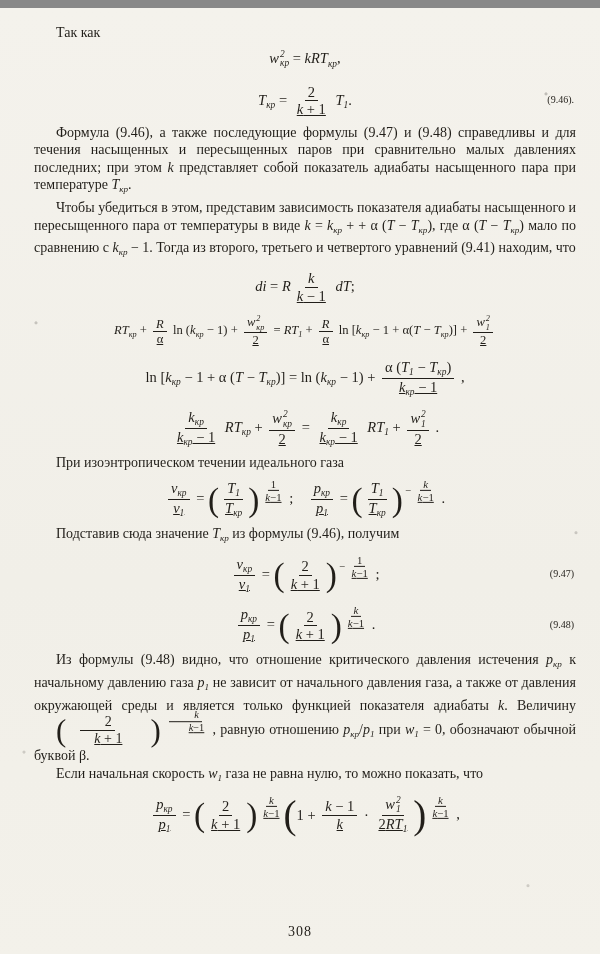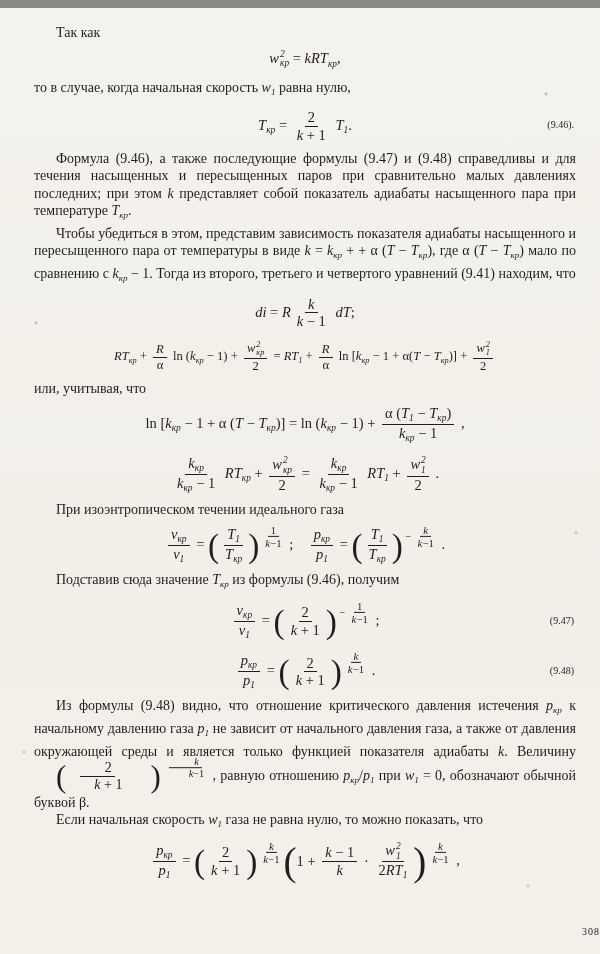--- a/index.html
+++ b/index.html
@@ -23,21 +23,21 @@
   .body-col{padding:16px 24px 0 34px;}
   p.para{margin:0;text-align:justify;}
   p.para.ind{text-indent:22px;}
   .it{font-style:italic;}
   .sb{font-size:0.65em;font-style:italic;vertical-align:-0.35em;letter-spacing:0;}
   .fr{
     display:inline-flex;flex-direction:column;align-items:center;
     vertical-align:middle;margin:0 3px;line-height:1.15;text-align:center;
   }
   .fn{display:block;border-bottom:1px solid currentColor;padding:0 3px;white-space:nowrap;}
-  .fd{display:block;padding:0 3px;white-space:nowrap;}
+  .fd{display:block;padding:0 3px;white-space:nowrap;text-decoration:underline;}
   .ss{
     display:inline-flex;flex-direction:column;align-items:flex-start;
     font-size:0.65em;line-height:1.05;vertical-align:middle;
     margin-left:1px;font-style:italic;
   }
   .ss .u{display:block;}
   .sp{
     display:inline-flex;align-items:center;
     font-size:0.74em;vertical-align:middle;
     transform:translateY(-0.85em);
@@ -48,34 +48,33 @@
   .pb{line-height:0;vertical-align:middle;font-weight:400;}
   .eq{
     position:relative;display:block;text-align:center;
     margin:3px 0;padding:5px 0 3px 0;
   }
   .eqrow{display:inline-block;white-space:nowrap;vertical-align:middle;font-size:14.5px;}
   .eq.small .eqrow{font-size:12.6px;}
   .eqnum{position:absolute;right:2px;top:50%;transform:translateY(-50%);font-size:10px;}
   .pagenum{
     position:absolute;left:0;right:0;bottom:22px;
-    text-align:right;font-size:10px;letter-spacing:1px;
+    text-align:center;font-size:14px;letter-spacing:1px;
   }
 </style>
 </head>
 <body>
 
 <div class="sheet">
   <div class="body-col">
       <p class="para ind"><span>Так как</span></p>
       <div class="eq"><span class="eqrow"><span class="it">w</span><span class="ss">
             <span class="u">2</span>
             <span class="u">кр</span>
           </span><span>&nbsp;=&nbsp;</span><span class="it">kRT</span><span class="sb">кр</span><span>,</span></span></div>
-      <p class="para"><span>то в случае, когда начальная скорость </span><span class="it">w</span><span class="sb">1</span><span> равна нулю,</span></p>
       <div class="eq"><span class="eqrow"><span class="it">T</span><span class="sb">кр</span><span>&nbsp;=&nbsp;</span><span class="fr">
             <span class="fn"><span>2</span></span>
             <span class="fd"><span class="it">k</span><span>&nbsp;+&nbsp;1</span></span>
           </span><span>&nbsp;</span><span class="it">T</span><span class="sb">1</span><span>.</span></span><span class="eqnum">(9.46).</span></div>
       <p class="para ind"><span>Формула (9.46), а также последующие формулы (9.47) и (9.48) справедливы и для течения насыщенных и пересыщенных паров при сравнительно малых давлениях последних; при этом </span><span class="it">k</span><span> представляет собой показатель адиабаты насыщенного пара при температуре </span><span class="it">T</span><span class="sb">кр</span><span>.</span></p>
       <p class="para ind"><span>Чтобы убедиться в этом, представим зависимость показателя адиабаты насыщенного и пересыщенного пара от температуры в виде </span><span class="it">k</span><span> = </span><span class="it">k</span><span class="sb">кр</span><span> + + α (</span><span class="it">T</span><span> − </span><span class="it">T</span><span class="sb">кр</span><span>), где α (</span><span class="it">T</span><span> − </span><span class="it">T</span><span class="sb">кр</span><span>) мало по сравнению с </span><span class="it">k</span><span class="sb">кр</span><span> − 1. Тогда из второго, третьего и четвертого уравнений (9.41) находим, что</span></p>
       <div class="eq"><span class="eqrow"><span class="it">di</span><span>&nbsp;=&nbsp;</span><span class="it">R</span><span class="fr">
             <span class="fn"><span class="it">k</span></span>
             <span class="fd"><span class="it">k</span><span>&nbsp;−&nbsp;1</span></span>
           </span><span>&nbsp;</span><span class="it">dT</span><span>;</span></span></div>
@@ -91,21 +90,20 @@
           </span><span>&nbsp;=&nbsp;</span><span class="it">RT</span><span class="sb">1</span><span>&nbsp;+&nbsp;</span><span class="fr">
             <span class="fn"><span class="it">R</span></span>
             <span class="fd"><span>α</span></span>
           </span><span>&nbsp;ln [</span><span class="it">k</span><span class="sb">кр</span><span>&nbsp;−&nbsp;1&nbsp;+&nbsp;α(</span><span class="it">T</span><span>&nbsp;−&nbsp;</span><span class="it">T</span><span class="sb">кр</span><span>)]&nbsp;+&nbsp;</span><span class="fr">
             <span class="fn"><span class="it">w</span><span class="ss">
                 <span class="u">2</span>
                 <span class="u">1</span>
               </span></span>
             <span class="fd"><span>2</span></span>
           </span></span></div>
-      <p class="para"><span>или, учитывая, что</span></p>
       <div class="eq"><span class="eqrow"><span>ln [</span><span class="it">k</span><span class="sb">кр</span><span>&nbsp;−&nbsp;1&nbsp;+&nbsp;α (</span><span class="it">T</span><span>&nbsp;−&nbsp;</span><span class="it">T</span><span class="sb">кр</span><span>)]&nbsp;=&nbsp;ln (</span><span class="it">k</span><span class="sb">кр</span><span>&nbsp;−&nbsp;1)&nbsp;+&nbsp;</span><span class="fr">
             <span class="fn"><span>α (</span><span class="it">T</span><span class="sb">1</span><span>&nbsp;−&nbsp;</span><span class="it">T</span><span class="sb">кр</span><span>)</span></span>
             <span class="fd"><span class="it">k</span><span class="sb">кр</span><span>&nbsp;−&nbsp;1</span></span>
           </span><span>&nbsp;,</span></span></div>
       <div class="eq"><span class="eqrow"><span class="fr">
             <span class="fn"><span class="it">k</span><span class="sb">кр</span></span>
             <span class="fd"><span class="it">k</span><span class="sb">кр</span><span>&nbsp;−&nbsp;1</span></span>
           </span><span>&nbsp;</span><span class="it">RT</span><span class="sb">кр</span><span>&nbsp;+&nbsp;</span><span class="fr">
             <span class="fn"><span class="it">w</span><span class="ss">
                 <span class="u">2</span>

